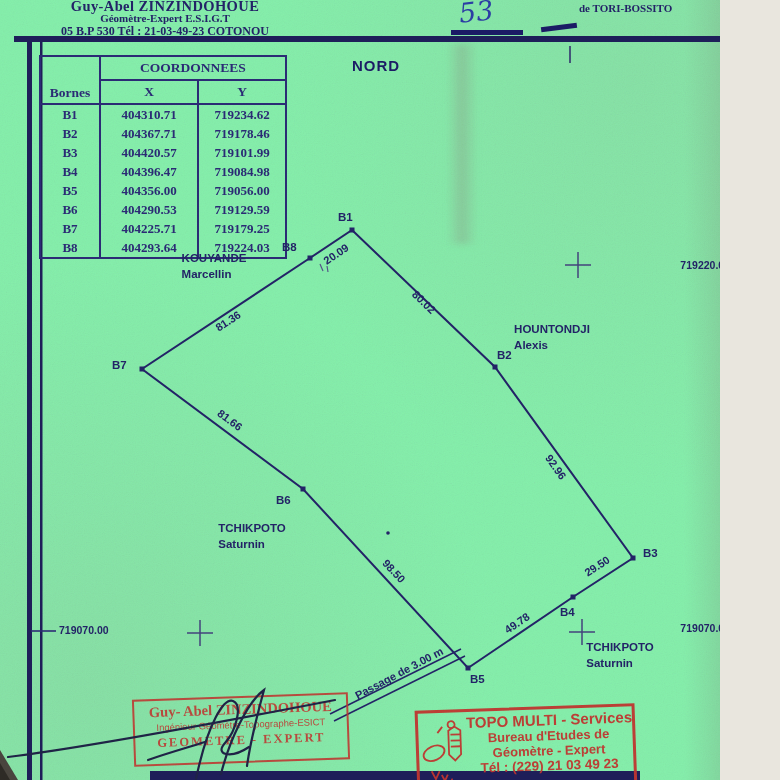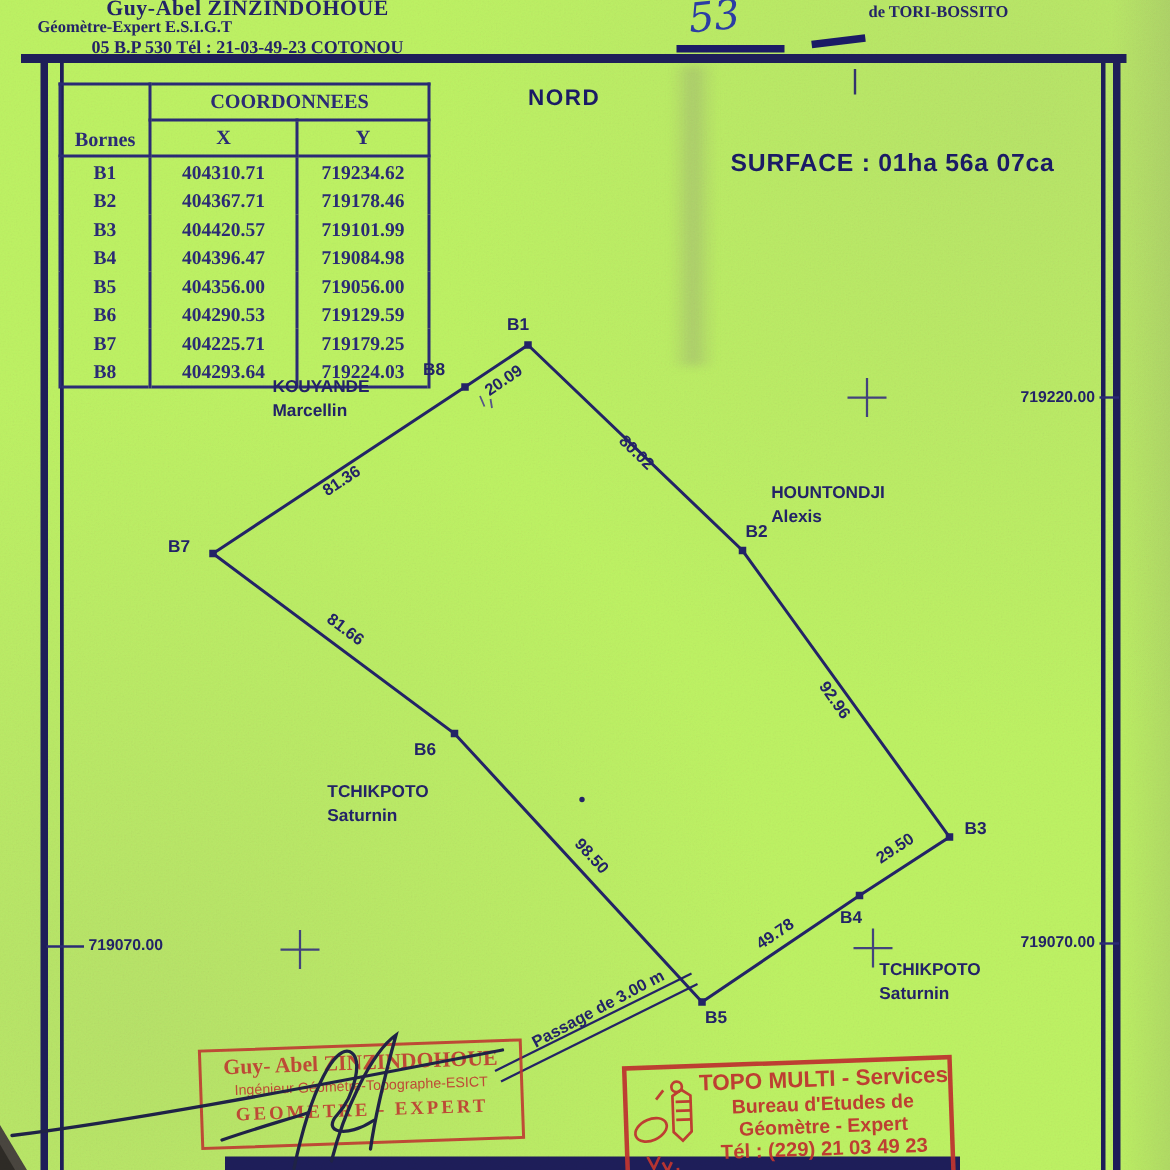--- a/index.html
+++ b/index.html
@@ -1,32 +1,32 @@
 <!DOCTYPE html>
 <html><head>
 <meta charset="utf-8">
 <style>
   html,body{margin:0;padding:0;background:#e9e6de;}
-  .page{position:relative;width:780px;height:780px;overflow:hidden;background:#bef264;
+  .page{position:relative;width:720px;height:780px;overflow:hidden;background:#86efac;
         font-family:"Liberation Sans",sans-serif;}
   .shade{position:absolute;inset:0;z-index:1;pointer-events:none;
     background:
       radial-gradient(ellipse at 88% 10%, rgba(150,145,135,.14), transparent 42%),
       radial-gradient(ellipse at 12% 88%, rgba(150,145,135,.16), transparent 45%),
       linear-gradient(90deg, transparent 95%, rgba(120,115,105,.18) 100%);}
   .crease{position:absolute;left:447px;top:44px;width:30px;height:200px;z-index:1;pointer-events:none;
     background:linear-gradient(90deg, transparent, rgba(140,135,125,.30), transparent);filter:blur(3px);}
   svg.linework{position:absolute;left:0;top:0;z-index:2;}
   svg.overwork{position:absolute;left:0;top:0;z-index:5;pointer-events:none;}
   svg.noise{position:absolute;left:0;top:0;z-index:9;pointer-events:none;opacity:.09;mix-blend-mode:multiply;}
 
   
   .h-serif{position:absolute;color:#232368;font-family:"Liberation Serif",serif;font-weight:bold;z-index:3;white-space:nowrap;}
   .h-name{left:25px;top:-2px;width:280px;text-align:center;font-size:14.5px;letter-spacing:.4px;}
-  .h-title{left:25px;top:12px;width:280px;text-align:left;font-size:11px;}
+  .h-title{left:25px;top:12px;width:280px;text-align:center;font-size:11px;}
   .h-addr{left:25px;top:24px;width:280px;text-align:center;font-size:12px;}
   .titre{position:absolute;left:349px;top:0px;color:#1b1b66;font-weight:bold;font-size:27px;
          letter-spacing:1.5px;z-index:3;}
   .titre-num{position:absolute;left:459px;top:-4px;color:#2c3da6;font-family:"DejaVu Serif",serif;
          font-style:italic;font-size:27px;transform:rotate(-6deg);z-index:3;}
   .titre-ul1{position:absolute;left:451px;top:30px;width:72px;height:5px;background:#1b1b66;z-index:3;}
   .titre-ul2{position:absolute;left:541px;top:25px;width:36px;height:5px;background:#1b1b66;transform:rotate(-7deg);z-index:3;}
   .locality{left:569px;top:2px;font-size:11px;margin-left:10px;}
 
   
@@ -182,21 +182,20 @@
         </tr>
         <tr>
           <td>B8</td>
           <td>404293.64</td>
           <td>719224.03</td>
         </tr>
       </tbody>
   </table>
 
   <div class="nord">NORD</div>
-  <div class="surface">SURFACE :  01ha 56a 07ca</div>
 
   <div class="plabel" style="left:338px;top:211px;">B1</div>
   <div class="plabel" style="left:497px;top:349px;">B2</div>
   <div class="plabel" style="left:643px;top:547px;">B3</div>
   <div class="plabel" style="left:560px;top:606px;">B4</div>
   <div class="plabel" style="left:470px;top:673px;">B5</div>
   <div class="plabel" style="left:276px;top:494px;">B6</div>
   <div class="plabel" style="left:112px;top:359px;">B7</div>
   <div class="plabel" style="left:282px;top:241px;">B8</div>
 

